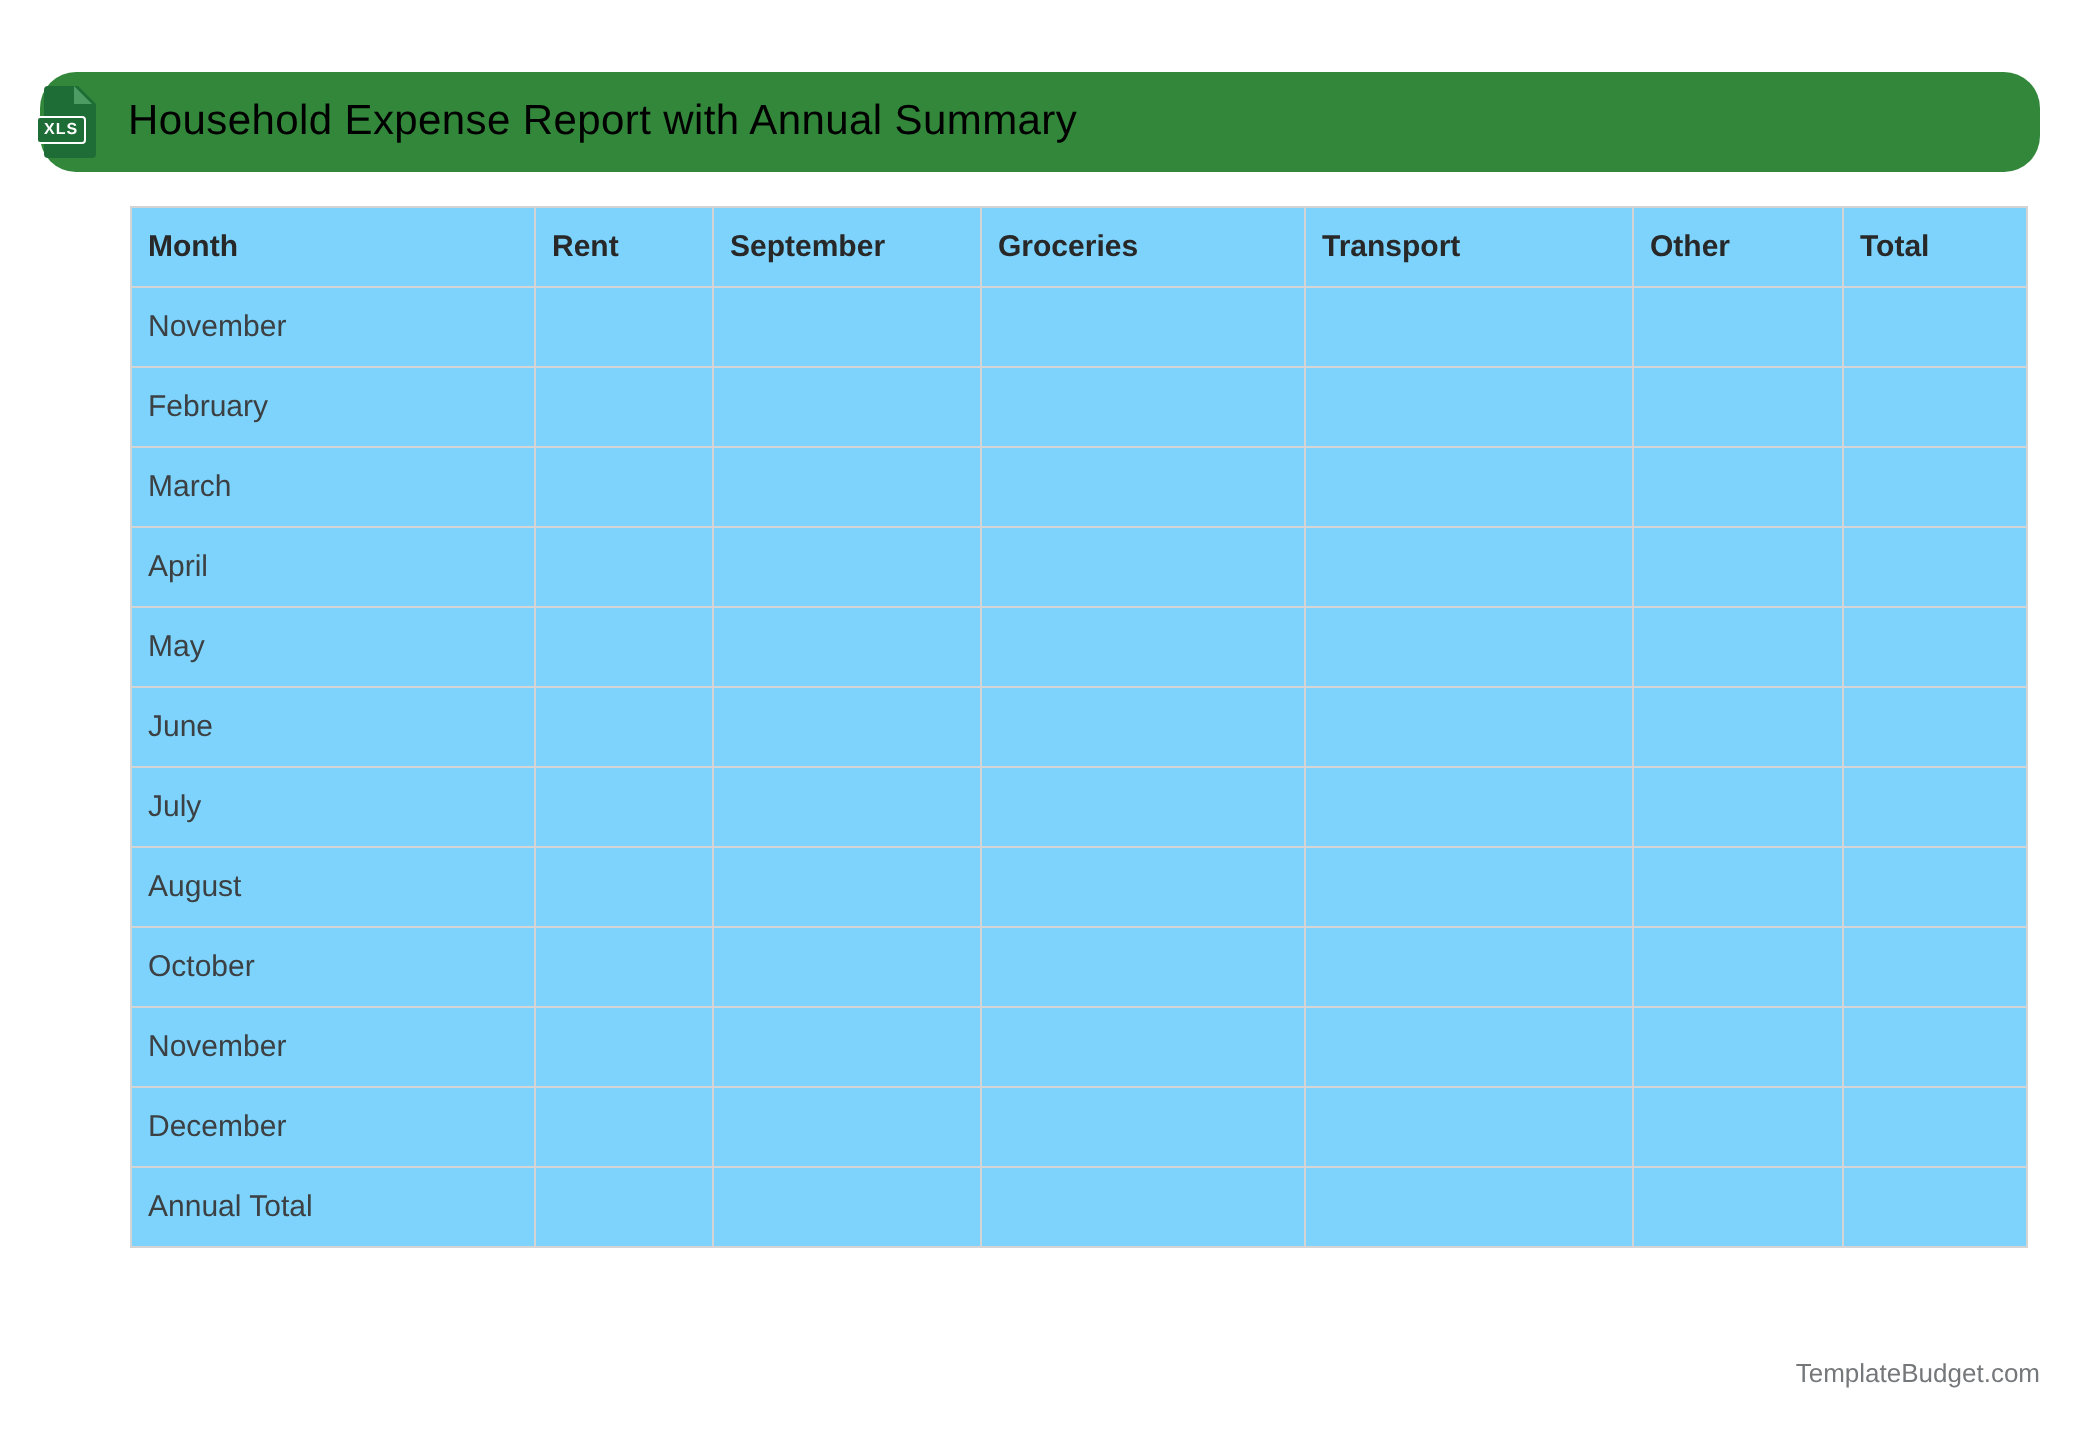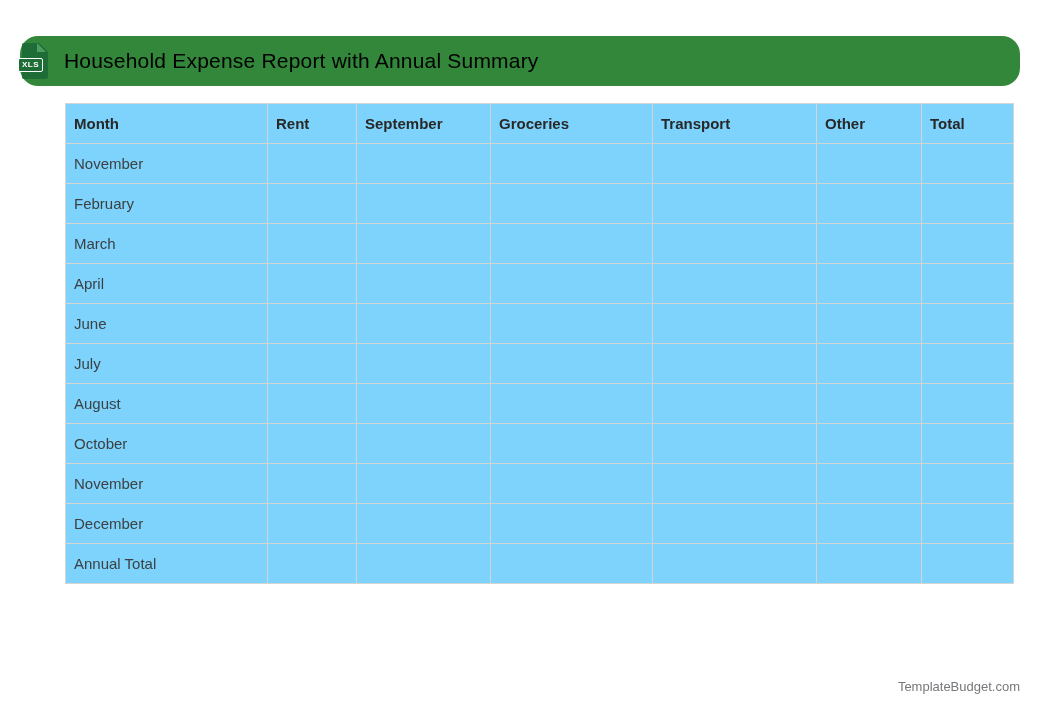--- a/index.html
+++ b/index.html
@@ -124,20 +124,29 @@
       <tr>
         <td>April</td>
         <td></td>
         <td></td>
         <td></td>
         <td></td>
         <td></td>
         <td></td>
       </tr>
       <tr>
+        <td>May</td>
+        <td></td>
+        <td></td>
+        <td></td>
+        <td></td>
+        <td></td>
+        <td></td>
+      </tr>
+      <tr>
         <td>June</td>
         <td></td>
         <td></td>
         <td></td>
         <td></td>
         <td></td>
         <td></td>
       </tr>
       <tr>
         <td>July</td>

